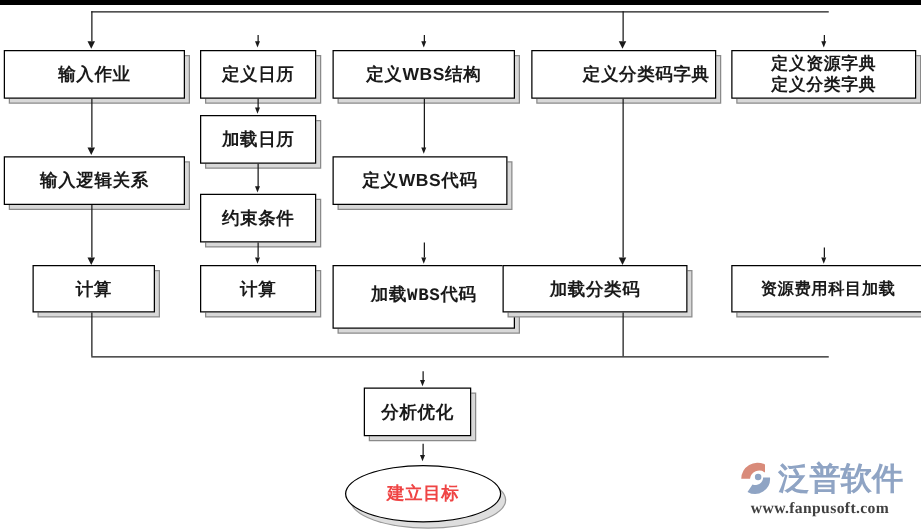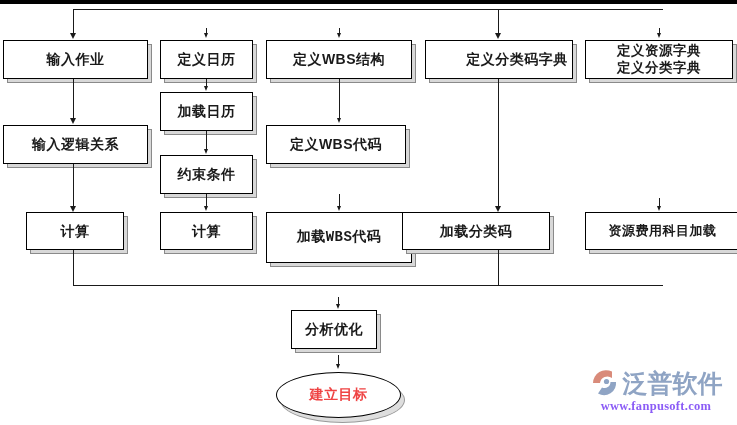--- a/index.html
+++ b/index.html
@@ -126,21 +126,21 @@
   .wm-text {
     font-size: 25px;
     font-weight: 700;
     color: #8fa4c4;
     letter-spacing: 0px;
     line-height: 1;
   }
   .wm-url {
     font-size: 12.5px;
     font-weight: 700;
-    color: #8b5cf6;
+    color: #404040;
     font-family: "Liberation Serif", "DejaVu Serif", serif;
     letter-spacing: 0.3px;
     margin-top: 1px;
   }
 </style>
 </head>
 <body>
 
 <div id="canvas">
 

